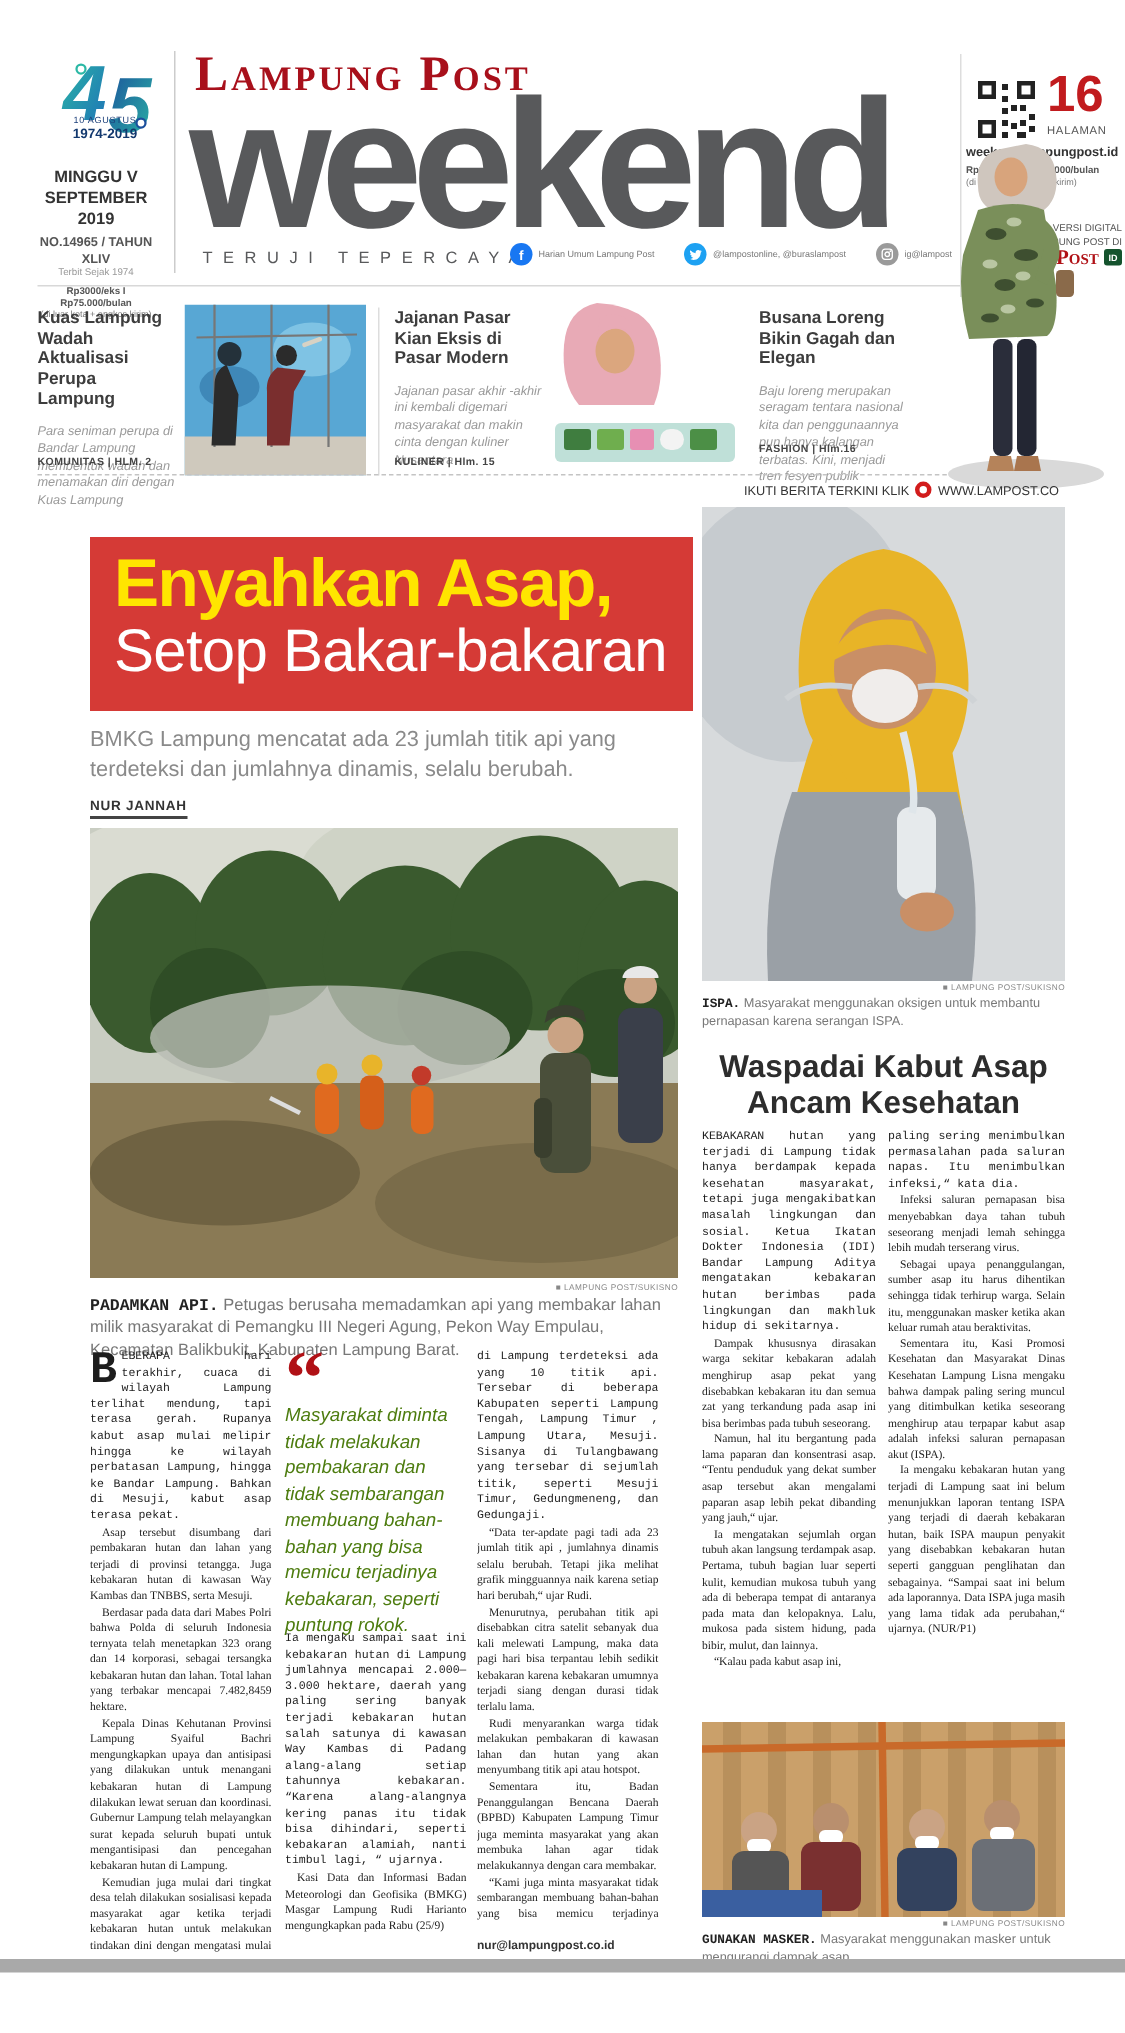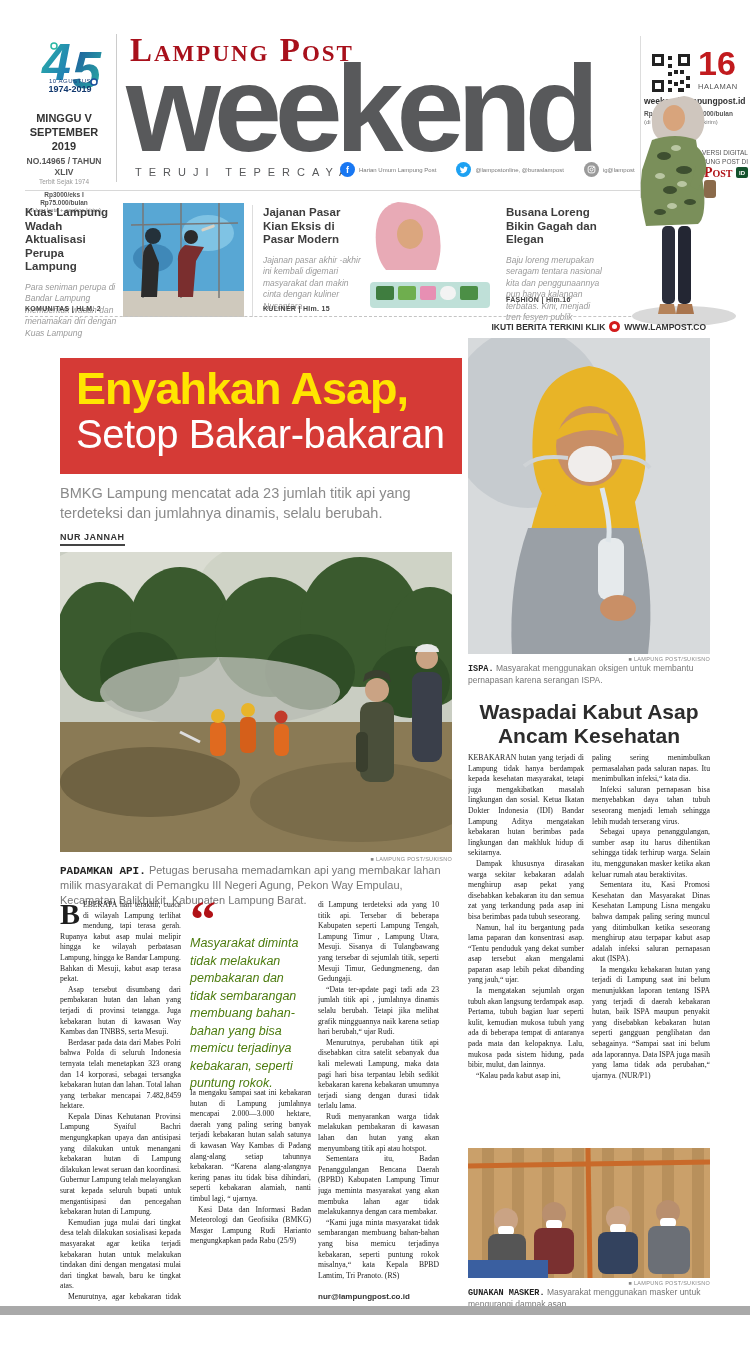--- a/index.html
+++ b/index.html
@@ -55,40 +55,40 @@
   .t1k { left:25px; top:305px; }
   .img-mural { left:123px; top:203px; width:121px; height:114px; }
   .vline2 { left:252px; top:205px; width:1px; height:112px; background:#ddd; }
   .t2 { left:263px; top:206px; width:104px; }
   .t2k { left:263px; top:305px; }
   .img-snacks { left:368px; top:196px; width:130px; height:121px; }
   .t3 { left:506px; top:206px; width:100px; }
   .t3k { left:506px; top:296px; }
 
   .dotline { left:25px; top:316px; width:681px; border-top:1px dashed #c4c4c4; }
-  .follow { left:380px; top:321px; width:326px; text-align:right; font-size:8.5px; font-weight:bold; color:#333; z-index:4; display:flex; justify-content:flex-end; align-items:center; gap:4px; }
+  .follow { left:380px; top:321px; width:326px; text-align:right; font-size:8.5px; font-weight:normal; color:#333; z-index:4; display:flex; justify-content:flex-end; align-items:center; gap:4px; }
   .lampost-dot { width:11px; height:11px; border-radius:50%; background:#d21c1c; display:inline-block; position:relative; }
   .lampost-dot::after { content:""; position:absolute; left:3px; top:3px; width:5px; height:5px; border-radius:50%; background:#fff; }
 
   
   .redbox { left:60px; top:358px; width:402px; height:116px; background:#d53a36; padding:8px 0 0 16px; overflow:hidden; }
   .hl1 { font-size:45px; font-weight:800; color:#ffe500; line-height:1.04; letter-spacing:-1px; }
   .hl2 { font-size:40px; font-weight:400; color:#fff; line-height:1.05; letter-spacing:-.5px; }
   .standfirst { left:60px; top:484px; width:400px; font-size:14.5px; color:#8a8a8a; line-height:1.35; }
   .byline { left:60px; top:532px; font-size:9px; font-weight:bold; color:#333; border-bottom:2px solid #444; padding-bottom:2px; letter-spacing:.5px; }
 
   .img-fire { left:60px; top:552px; width:392px; height:300px; }
   .credit { font-size:5.5px; color:#888; text-align:right; letter-spacing:.3px; }
   .cred1 { left:60px; top:856px; width:392px; }
   .cap1 { left:60px; top:863px; width:392px; font-size:11px; color:#777; line-height:1.3; }
   .cap-lead { font-weight:bold; color:#222;font-family:Liberation Mono, monospace; }
 
   .bodycol { font-family:"Liberation Serif", serif; font-size:7.7px; line-height:10.6px; text-align:justify; color:#1d1d1d; overflow:hidden; }
   .bodycol p { text-indent:8px; }
-  .bodycol p:first-child { text-indent:0; }
+  .bodycol p:first-child { text-indent:0;font-family:Liberation Mono, monospace; }
   .col1 { left:60px; top:900px; width:121px; height:402px; }
   .col1 p:first-child::first-letter { float:left; font-size:30px; line-height:24px; padding:2px 3px 0 0; font-weight:bold; color:#1d1d1d; }
   .col2 { left:190px; top:1088px; width:121px; height:214px; }
   .col3 { left:318px; top:900px; width:121px; height:382px; }
   .quote-wrap { left:190px; top:905px; width:121px; }
   .quote-mark { font-family:"Liberation Serif", serif; font-size:52px; line-height:30px; color:#b01116; font-weight:bold; }
   .quote-text { font-size:12.5px; font-style:italic; color:#4d7c0f; line-height:1.4; margin-top:0; }
   .email { left:318px; top:1292px; font-size:8px; font-weight:bold; color:#333; }
 
   

